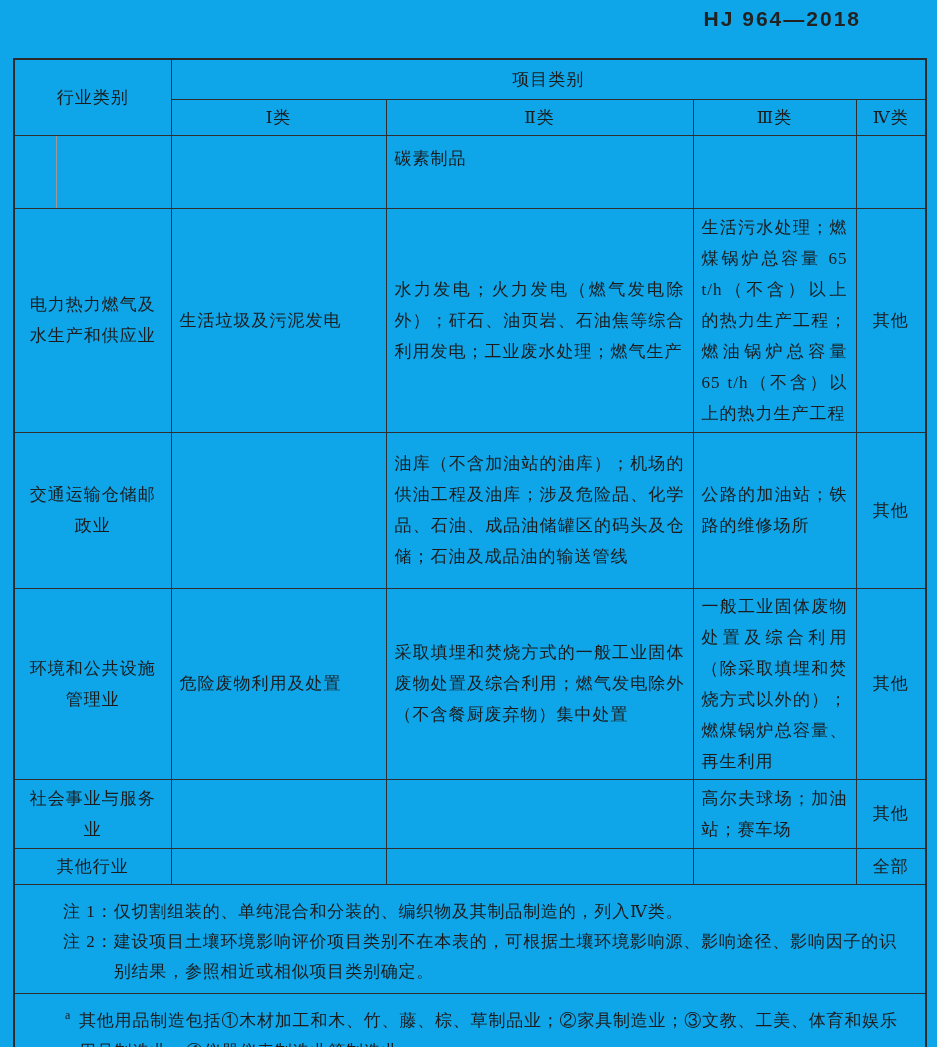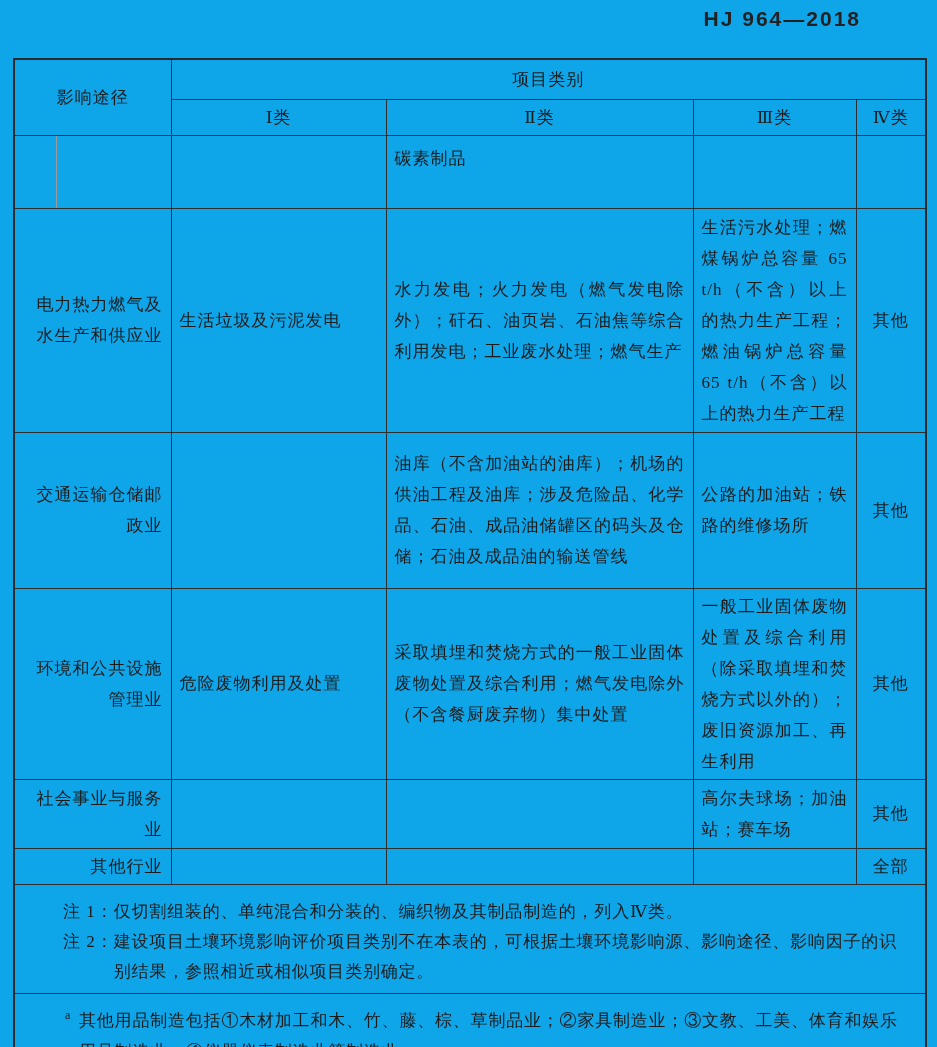--- a/index.html
+++ b/index.html
@@ -27,21 +27,21 @@
     border:1.6px solid #2f2f2f;
     font-weight:normal;
     font-size:17px;
     letter-spacing:1px;
     line-height:31px;
     vertical-align:middle;
     overflow:hidden;
     padding:2px 8px;
   }
   .hdr { text-align:center; font-size:17px;margin-left:44px; }
-  .ind { text-align:right; padding-left:11px; padding-right:6px; line-height:30px; }
+  .ind { text-align:center; padding-left:11px; padding-right:6px; line-height:30px; }
   .c-i  { text-align:left; padding-left:19px; padding-right:8px;margin-left:20px; }
   .c-ii { text-align:justify; padding:4px 10px; }
   .c-iii{ text-align:justify; padding:4px 9px; }
   .c-iv { text-align:center; padding:2px 4px; }
   tr.cont td { vertical-align:top; }
   tr.cont td.c-ii { padding-top:7px; text-align:left; }
   td.gray-r { border-right:1.3px solid #9b9b9b; }
   td.notes-cell { padding:12px 23px 6px 48px; vertical-align:top;margin-left:12px; }
   .note { display:flex; line-height:30px; text-align:left; }
   .note-label { flex:0 0 auto; white-space:nowrap; }
@@ -63,21 +63,21 @@
       <col style="width:42px">
       <col style="width:115px">
       <col style="width:215px">
       <col style="width:307px">
       <col style="width:163px">
       <col style="width:70px">
     </colgroup>
 
     <tbody>
         <tr style="height:40px">
-      <th colspan="2" rowspan="2" class="hdr">影响途径</th>
+      <th colspan="2" rowspan="2" class="hdr">行业类别</th>
       <th colspan="4" class="hdr">项目类别</th>
     </tr>
     <tr style="height:30px">
       <th class="hdr">Ⅰ类</th>
       <th class="hdr">Ⅱ类</th>
       <th class="hdr">Ⅲ类</th>
       <th class="hdr">Ⅳ类</th>
     </tr>
 
     <tr class="cont" style="height:73px">
@@ -102,21 +102,21 @@
       <td class="c-i"></td>
       <td class="c-ii">油库（不含加油站的油库）；机场的供油工程及油库；涉及危险品、化学品、石油、成品油储罐区的码头及仓储；石油及成品油的输送管线</td>
       <td class="c-iii">公路的加油站；铁路的维修场所</td>
       <td class="c-iv">其他</td>
     </tr>
 
     <tr style="height:189px">
       <td colspan="2" class="ind">环境和公共设施管理业</td>
       <td class="c-i">危险废物利用及处置</td>
       <td class="c-ii">采取填埋和焚烧方式的一般工业固体废物处置及综合利用；燃气发电除外（不含餐厨废弃物）集中处置</td>
-      <td class="c-iii">一般工业固体废物处置及综合利用（除采取填埋和焚烧方式以外的）；废旧资源加工、再生利用</td>
+      <td class="c-iii">一般工业固体废物处置及综合利用（除采取填埋和焚烧方式以外的）；燃煤锅炉总容量、再生利用</td>
       <td class="c-iv">其他</td>
     </tr>
 
     <tr style="height:69px">
       <td colspan="2" class="ind">社会事业与服务业</td>
       <td class="c-i"></td>
       <td class="c-ii"></td>
       <td class="c-iii">高尔夫球场；加油站；赛车场</td>
       <td class="c-iv">其他</td>
     </tr>

